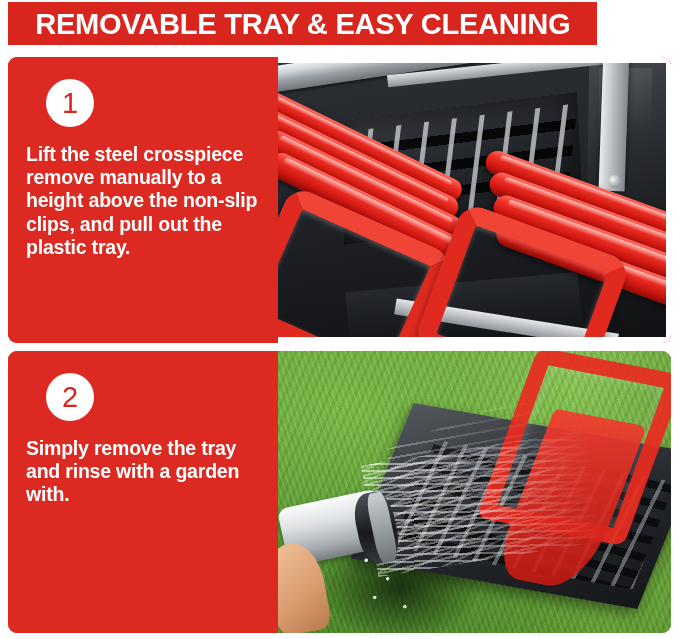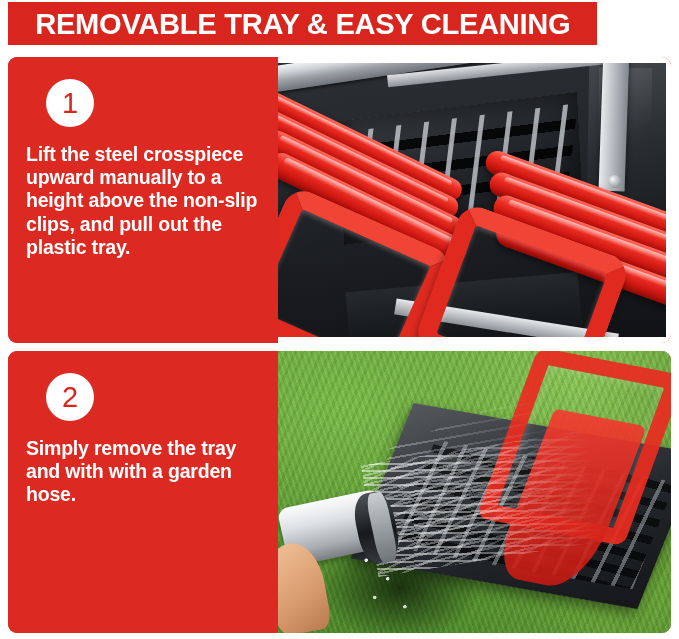--- a/index.html
+++ b/index.html
@@ -364,21 +364,21 @@
 <body>
 
 <div class="header-bar">
   <div class="header-title">REMOVABLE TRAY &amp; EASY CLEANING</div>
 </div>
 
 <div class="panel panel-1">
 
   <div class="panel-text">
     <div class="step-badge">1</div>
-    <p class="step-text">Lift the steel crosspiece upward manually to a height above the non-slip clips, and pull out the plastic tray.</p>
+    <p class="step-text">Lift the steel crosspiece remove manually to a height above the non-slip clips, and pull out the plastic tray.</p>
   </div>
 
   <div class="panel-photo">
     <div class="photo-inner">
       <div class="grill-scene">
         <div class="g-rightpanel"></div>
         <div class="g-rail-top"></div>
         <div class="g-rail-top2"></div>
         <div class="g-tray"></div>
         <div class="g-slots"></div>
@@ -398,21 +398,21 @@
         <div class="g-handle gh2"></div>
       </div>
     </div>
   </div>
 </div>
 
 <div class="panel panel-2">
 
   <div class="panel-text">
     <div class="step-badge">2</div>
-    <p class="step-text">Simply remove the tray and with with a garden hose.</p>
+    <p class="step-text">Simply remove the tray and rinse with a garden with.</p>
   </div>
 
   <div class="panel-photo">
     <div class="photo-inner">
       <div class="hose-scene">
         <div class="grass-tex"></div>
         <div class="grass-dark"></div>
         <div class="h-tray"></div>
         <div class="h-tray-holes"></div>
         <div class="h-handle"></div>

